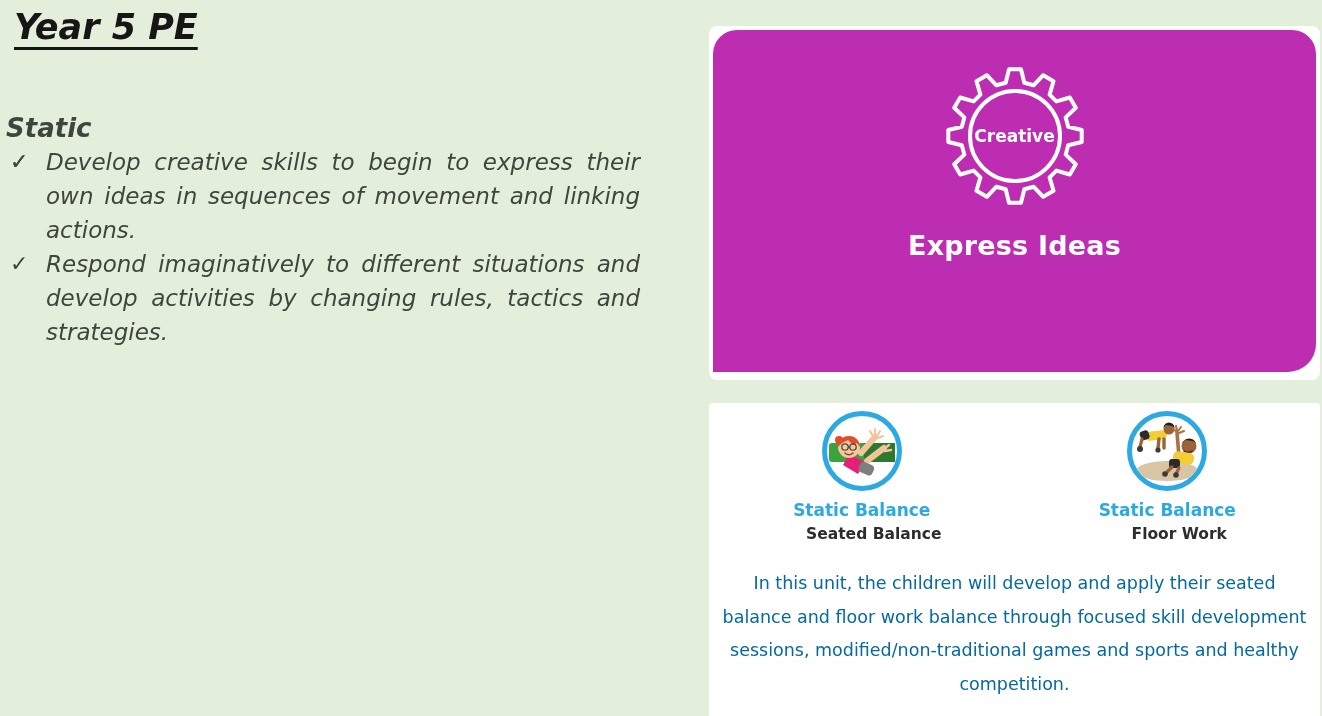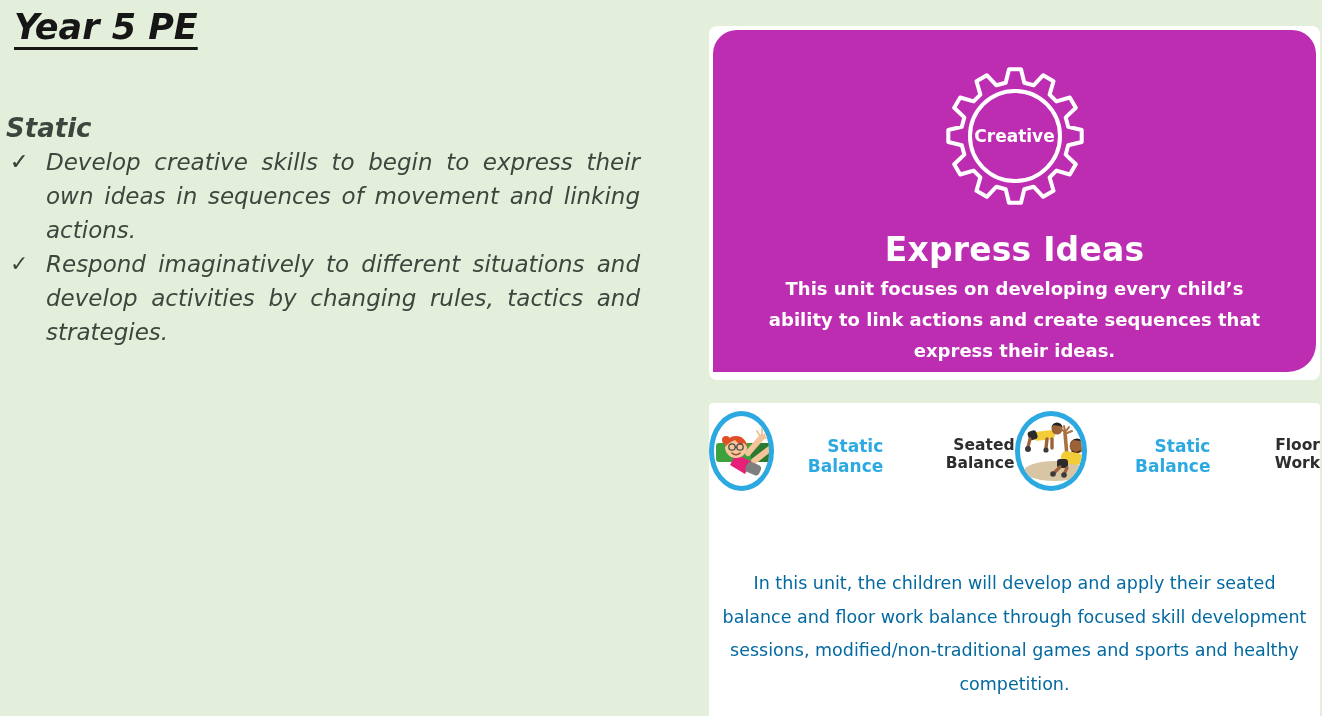--- a/index.html
+++ b/index.html
@@ -75,39 +75,39 @@
     width:140px; height:140px;
   }
   .gear-wrap svg{width:140px; height:140px; display:block;}
   .gear-label{
     position:absolute; left:0; top:0; width:140px; height:140px;
     display:flex; align-items:center; justify-content:center;
     font-size:17px; font-weight:bold; color:#ffffff;
   }
   .express-title{
     position:absolute; left:0; top:200px; width:100%;
-    font-size:33px; font-weight:bold;
+    font-size:27px; font-weight:bold;
     letter-spacing:0.2px;
   }
   .express-desc{
     position:absolute; left:41px; top:243px; width:521px;
     font-size:18px; font-weight:bold; line-height:31px;
   }
 
   .skills-card{
     position:absolute; left:0; top:387px; width:611px; height:316px;
     background:#ffffff; border-radius:4px;
   }
   .skills-row{
     position:absolute; left:0; top:8px; width:611px;
     display:flex;
   }
   .skill{
     width:50%;
-    display:flex; flex-direction:row; align-items:center;text-align:right;
+    display:flex; flex-direction:column; align-items:center;
   }
   .skill-circle{
     width:80px; height:80px; border-radius:50%;
     border:5px solid var(--accent-blue);
     background:#ffffff;
     overflow:hidden;
   }
   .skill-circle svg{width:70px; height:70px; display:block;}
   .skill-category{
     margin-top:9px;
@@ -160,21 +160,20 @@
 
   <div class="express-card">
     <div class="gear-wrap">
       <svg viewBox="0 0 140 140" aria-hidden="true">
         <path id="gear-path" d="M60.7 16.8 L64.0 3.3 L76.0 3.3 L79.3 16.8 L88.6 19.3 L98.2 9.2 L108.5 15.2 L104.6 28.6 L111.4 35.4 L124.8 31.5 L130.8 41.8 L120.7 51.4 L123.2 60.7 L136.7 64.0 L136.7 76.0 L123.2 79.3 L120.7 88.6 L130.8 98.2 L124.8 108.5 L111.4 104.6 L104.6 111.4 L108.5 124.8 L98.2 130.8 L88.6 120.7 L79.3 123.2 L76.0 136.7 L64.0 136.7 L60.7 123.2 L51.4 120.7 L41.8 130.8 L31.5 124.8 L35.4 111.4 L28.6 104.6 L15.2 108.5 L9.2 98.2 L19.3 88.6 L16.8 79.3 L3.3 76.0 L3.3 64.0 L16.8 60.7 L19.3 51.4 L9.2 41.8 L15.2 31.5 L28.6 35.4 L35.4 28.6 L31.5 15.2 L41.8 9.2 L51.4 19.3 Z" fill="none" stroke="#ffffff" stroke-width="4" stroke-linejoin="round"></path>
         <circle cx="70" cy="70" r="45" fill="none" stroke="#ffffff" stroke-width="4"></circle>
       </svg>
       <div class="gear-label">Creative</div>
     </div>
     <div class="express-title">Express Ideas</div>
-    <div class="express-desc">This unit focuses on developing every child’s ability to link actions and create sequences that express their ideas.</div>
   </div>
 
   <div class="skills-card">
     <div class="skills-row">
 
       <div class="skill">
         <div class="skill-circle">
           <svg viewBox="0 0 70 70" aria-hidden="true">
             <rect x="2" y="27" width="66" height="19" rx="3" fill="#3da23d"></rect>
             <rect x="37" y="27" width="31" height="19" fill="#2c7a2f"></rect>

